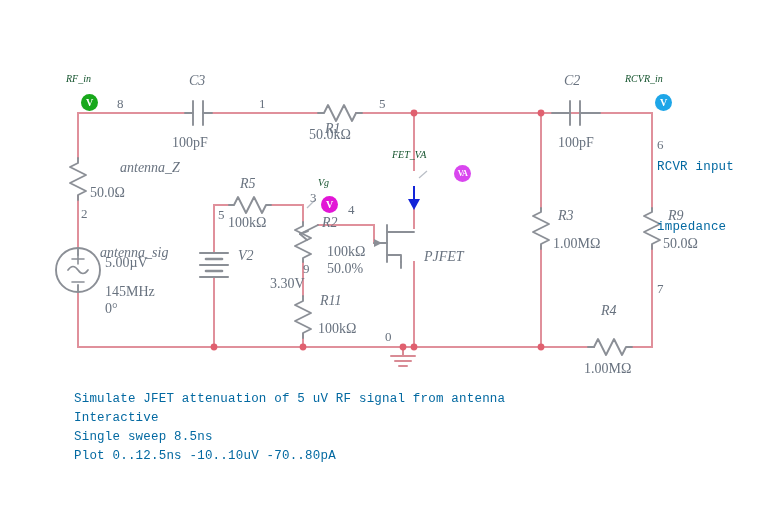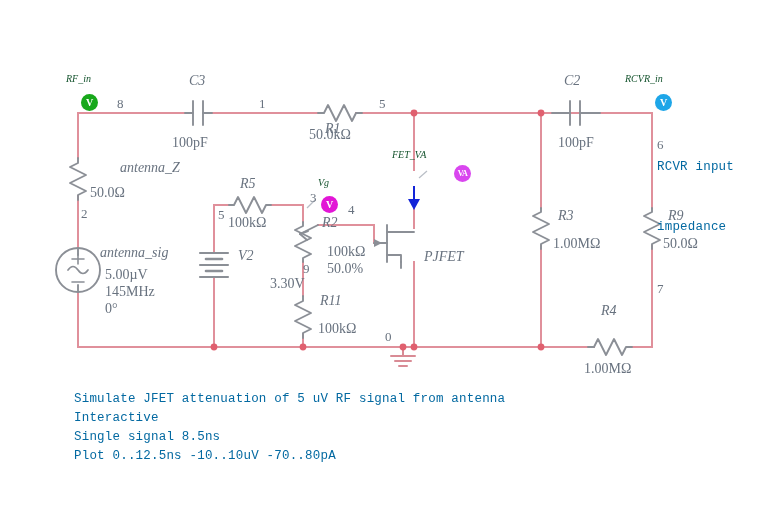--- a/index.html
+++ b/index.html
@@ -204,21 +204,21 @@
   <div class="lbl ref" style="left:325px;top:86px;margin-top:36px;">R1</div>
   <div class="lbl val" style="left:309px;top:128px;">50.0kΩ</div>
 
   <div class="lbl ref" style="left:564px;top:74px;">C2</div>
   <div class="lbl val" style="left:558px;top:136px;">100pF</div>
 
   <div class="lbl ref" style="left:93px;top:161px;margin-left:27px;">antenna_Z</div>
   <div class="lbl val" style="left:90px;top:186px;">50.0Ω</div>
 
   <div class="lbl ref" style="left:100px;top:246px;">antenna_sig</div>
-  <div class="lbl val" style="left:105px;top:268px;">5.00µV</div>
+  <div class="lbl val" style="left:105px;top:256px;">5.00µV</div>
   <div class="lbl val" style="left:105px;top:285px;">145MHz</div>
   <div class="lbl val" style="left:105px;top:302px;">0°</div>
 
   <div class="lbl ref" style="left:240px;top:177px;">R5</div>
   <div class="lbl val" style="left:228px;top:216px;">100kΩ</div>
 
   <div class="lbl ref" style="left:238px;top:249px;">V2</div>
   <div class="lbl val" style="left:234px;top:277px;margin-left:36px;">3.30V</div>
 
   <div class="lbl ref" style="left:322px;top:216px;">R2</div>
@@ -250,17 +250,17 @@
   <div class="lbl node" style="left:303px;top:262px;">9</div>
   <div class="lbl node" style="left:657px;top:282px;">7</div>
   <div class="lbl node" style="left:385px;top:330px;">0</div>
 
   <div class="lbl mono" style="left:657px;top:161px;">RCVR input</div>
   <div class="lbl mono" style="left:657px;top:181px;margin-top:40px;">impedance</div>
 
   <div id="footer">
     <div class="mono">Simulate JFET attenuation of 5 uV RF signal from antenna</div>
     <div class="mono">Interactive</div>
-    <div class="mono">Single signal 8.5ns</div>
+    <div class="mono">Single sweep 8.5ns</div>
     <div class="mono">Plot 0..12.5ns -10..10uV -70..80pA</div>
   </div>
 
 </div>
 
 </body></html>

